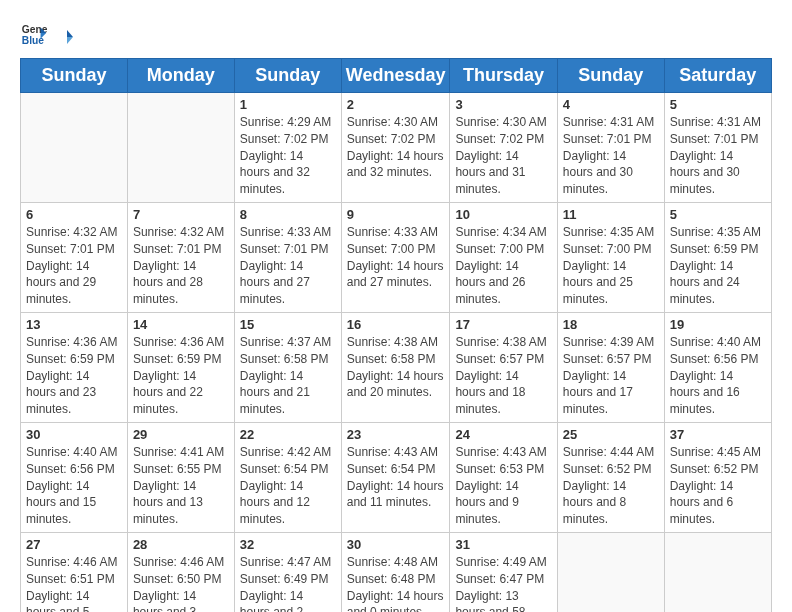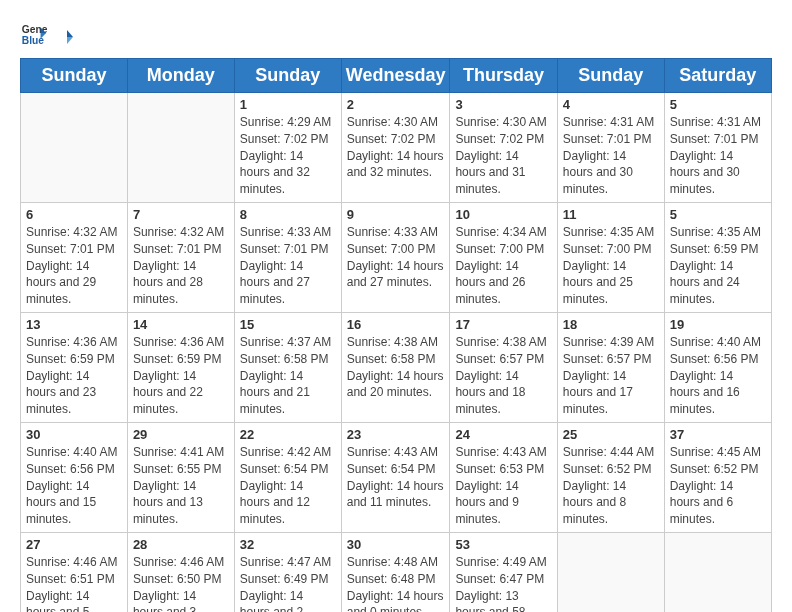--- a/index.html
+++ b/index.html
@@ -255,20 +255,20 @@
         </td>
         <td>
           <span class="day-number">32</span>
           <div class="day-info">Sunrise: 4:47 AM<br>Sunset: 6:49 PM<br>Daylight: 14 hours and 2 minutes.</div>
         </td>
         <td>
           <span class="day-number">30</span>
           <div class="day-info">Sunrise: 4:48 AM<br>Sunset: 6:48 PM<br>Daylight: 14 hours and 0 minutes.</div>
         </td>
         <td>
-          <span class="day-number">53</span>
+          <span class="day-number">31</span>
           <div class="day-info">Sunrise: 4:49 AM<br>Sunset: 6:47 PM<br>Daylight: 13 hours and 58 minutes.</div>
         </td>
         <td class="empty"></td>
         <td class="empty"></td>
       </tr>
     </tbody>
 </table>
 
 </body></html>

